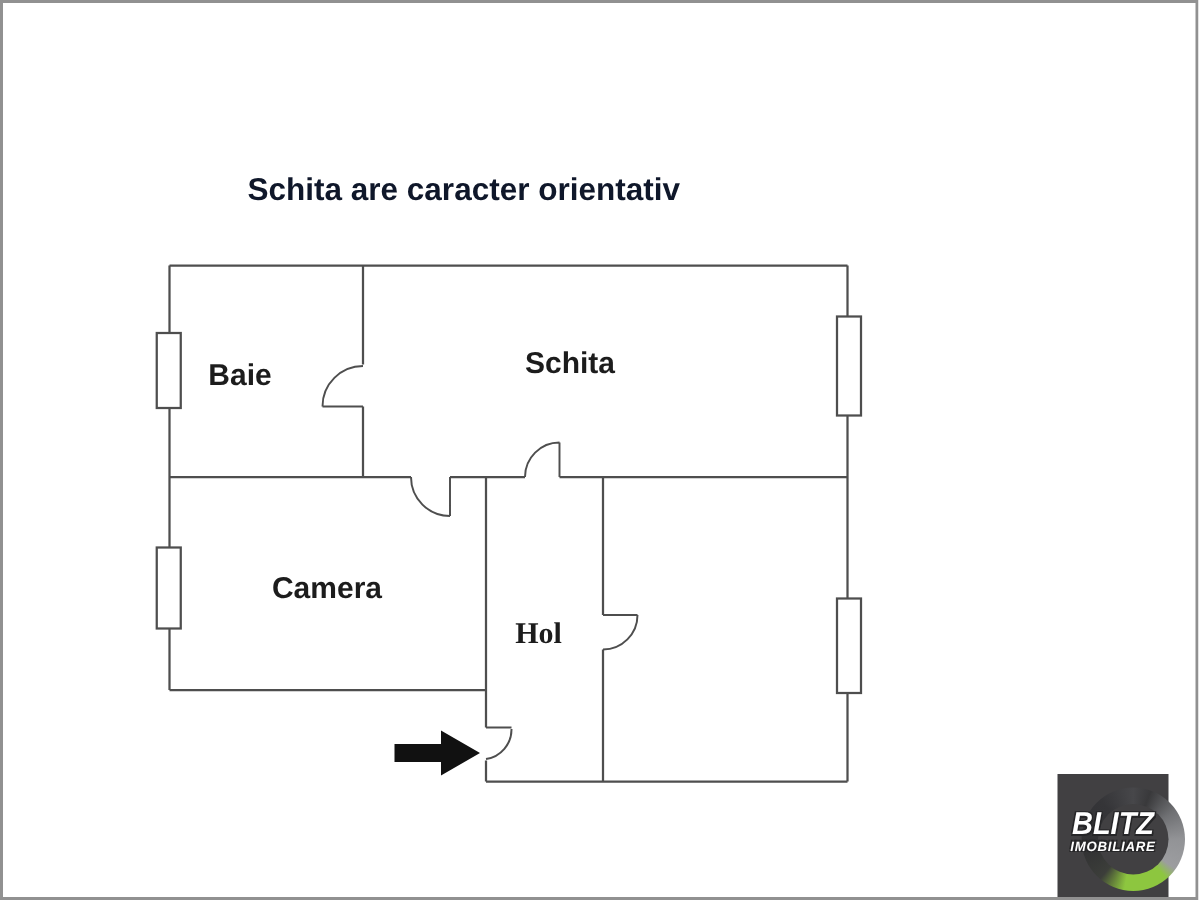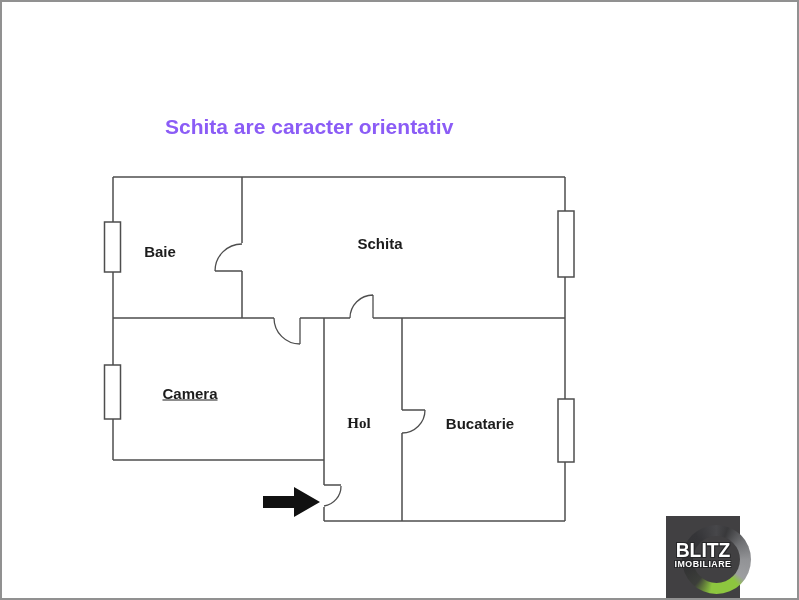--- a/index.html
+++ b/index.html
@@ -8,39 +8,40 @@
     width:799px;height:600px;
     box-sizing:border-box;
     border:2px solid #919191;
     background:#ffffff;
     overflow:hidden;
     font-family:"Liberation Sans", sans-serif;
   }
   .plan{position:absolute;left:0;top:0;width:799px;height:600px;}
   .disclaimer{
     position:absolute;left:163px;top:113px;
-    font-size:21px;font-weight:600;color:#8b5cf6;
+    font-size:21px;font-weight:600;color:#0f172a;
     letter-spacing:0px;white-space:nowrap;
   }
   .room-label{
     position:absolute;
     transform:translate(-50%,-50%);
-    font-size:15px;font-weight:600;color:#1c1c1c;
+    font-size:20px;font-weight:600;color:#1c1c1c;
     white-space:nowrap;
   }
   .lbl-baie{left:158px;top:249px;}
   .lbl-living{left:378px;top:241px;}
-  .lbl-camera{left:188px;top:391px;text-decoration:underline;}
+  .lbl-camera{left:216px;top:391px;}
   .lbl-hol{left:357px;top:421px;font-family:Liberation Serif, serif;}
   .lbl-bucatarie{left:478px;top:421px;}
 
   
   .logo{
-    position:absolute;left:664px;top:514px;width:74px;height:84px;
+    position:absolute;left:703px;top:514px;width:74px;height:84px;
     background:#414042;
+    font-style:italic;
   }
   .logo-ring{
     position:absolute;left:16px;top:9px;width:69px;height:69px;border-radius:50%;
     background:conic-gradient(from 0deg,
       #47474a 0deg, #39393b 20deg, #6f7073 55deg, #929396 90deg,
       #9c9da0 125deg, #8dc63f 140deg, #8dc63f 190deg, #65823a 205deg,
       #3c3e3a 220deg, #313133 260deg, #353538 320deg, #47474a 360deg);
   }
   .logo-ring-inner{
     position:absolute;left:27px;top:20px;width:47px;height:47px;border-radius:50%;
@@ -95,21 +96,20 @@
       <rect x="556" y="397" width="16" height="63"></rect>
     </g>
 
     <polygon fill="#111111" points="261,494 292,494 292,485 318,500 292,515 292,506 261,506"></polygon>
   </svg>
 
   <div class="room-label lbl-baie">Baie</div>
   <div class="room-label lbl-living">Schita</div>
   <div class="room-label lbl-camera">Camera</div>
   <div class="room-label lbl-hol">Hol</div>
-  <div class="room-label lbl-bucatarie">Bucatarie</div>
 
   <div class="logo">
     <div class="logo-ring"></div>
     <div class="logo-ring-inner"></div>
     <div class="logo-brand">BLITZ</div>
     <div class="logo-tagline">IMOBILIARE</div>
   </div>
 
 </div>
 

